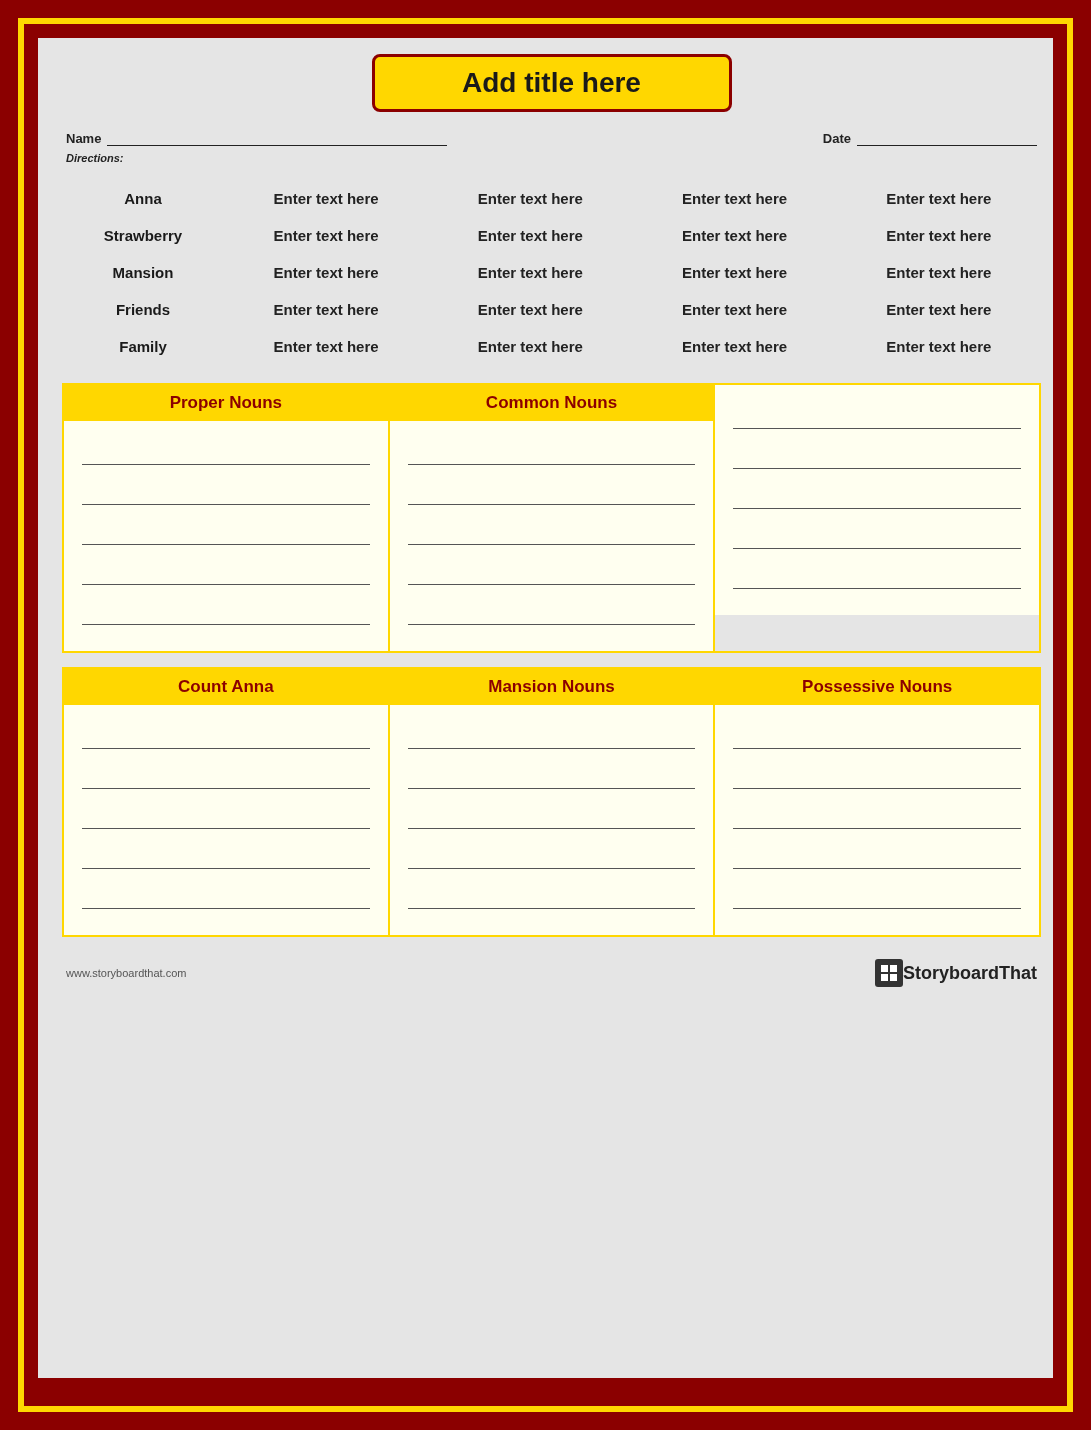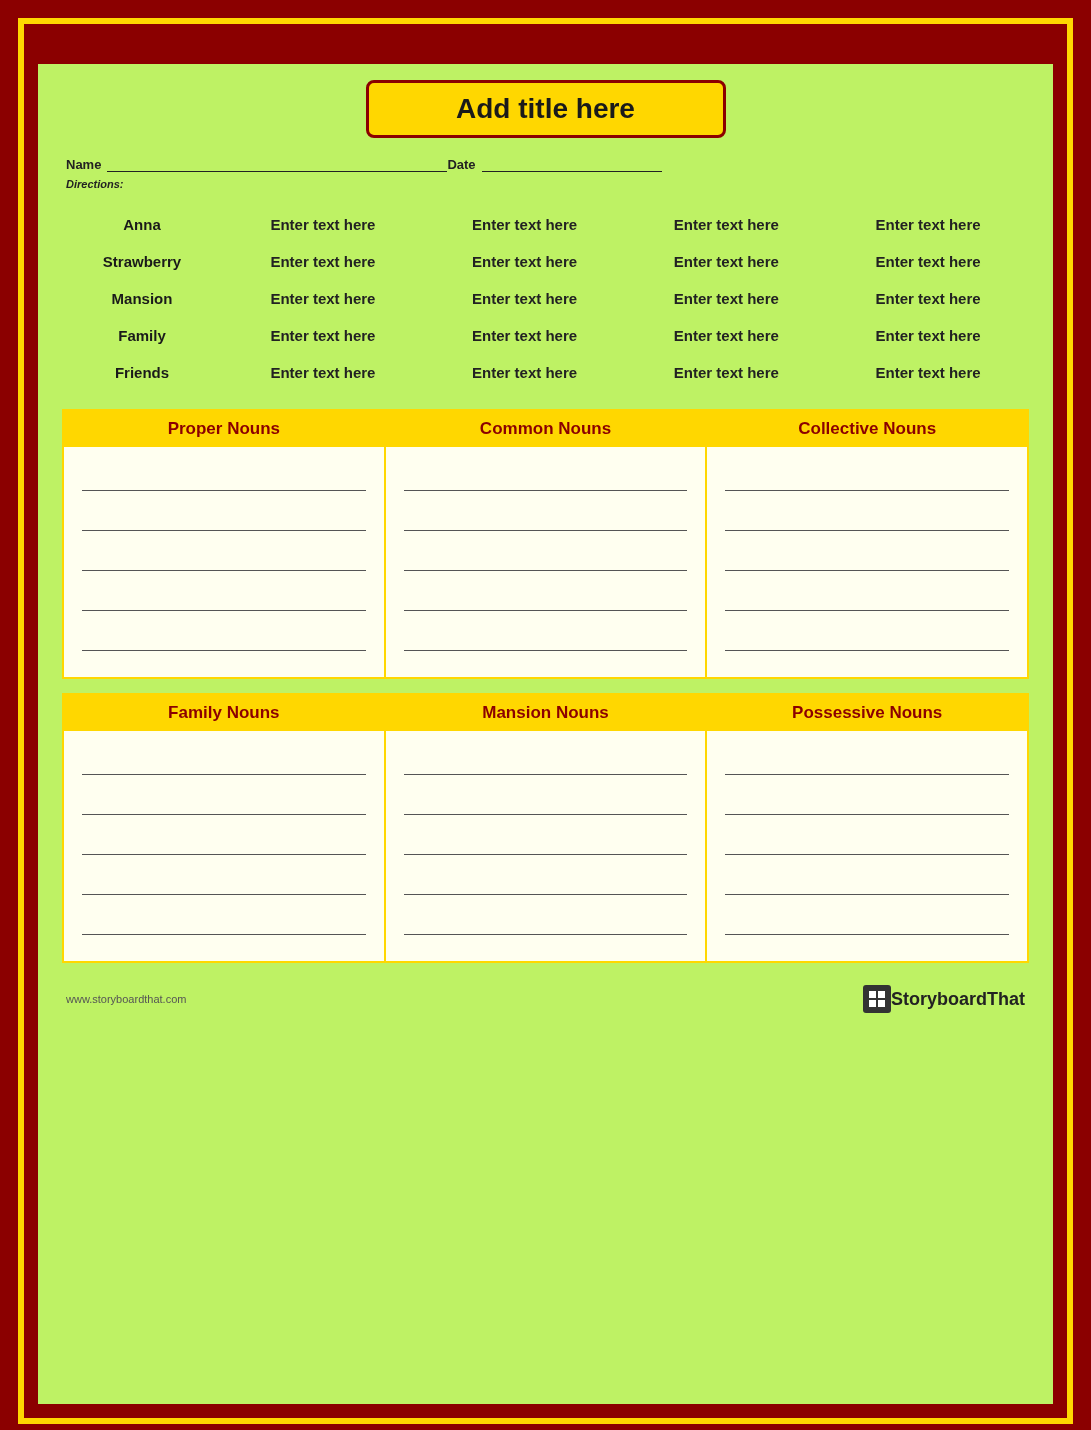--- a/index.html
+++ b/index.html
@@ -14,46 +14,46 @@
       font-family: Arial, sans-serif;
     }
     .outer-border {
       width: 1055px;
       min-height: 1394px;
       background: #8B0000;
       border: 6px solid #FFD700;
       padding: 14px;
     }
     .inner-page {
-      background: #bef264;
+      background: #e5e5e5;
       width: 100%;
       min-height: 1340px;
-      padding: 16px 24px 24px 24px;
+      padding: 16px 12px 24px 24px;
       position: relative;
-      margin-top: 26px;
     }
     
     .title-box {
       background: #FFD700;
       border: 3px solid #8B0000;
       border-radius: 8px;
       text-align: center;
       padding: 10px 40px;
       margin: 0 auto 18px auto;
       width: 360px;
     }
     .title-box h1 {
       font-size: 28px;
       font-weight: 900;
       color: #1a1a1a;
       font-family: Arial Black, Arial, sans-serif;
     }
     
     .name-date-row {
       display: flex;
+      justify-content: space-between;
       margin-bottom: 6px;
       padding: 0 4px;
     }
     .name-field, .date-field {
       display: flex;
       align-items: center;
       gap: 6px;
       font-size: 13px;
       font-weight: bold;
       color: #222;
@@ -207,28 +207,28 @@
             <td class="entry">Enter text here</td>
           </tr>
           <tr>
             <td class="word-label">Mansion</td>
             <td class="entry">Enter text here</td>
             <td class="entry">Enter text here</td>
             <td class="entry">Enter text here</td>
             <td class="entry">Enter text here</td>
           </tr>
           <tr>
+            <td class="word-label">Friends</td>
+            <td class="entry">Enter text here</td>
+            <td class="entry">Enter text here</td>
+            <td class="entry">Enter text here</td>
+            <td class="entry">Enter text here</td>
+          </tr>
+          <tr>
             <td class="word-label">Family</td>
-            <td class="entry">Enter text here</td>
-            <td class="entry">Enter text here</td>
-            <td class="entry">Enter text here</td>
-            <td class="entry">Enter text here</td>
-          </tr>
-          <tr>
-            <td class="word-label">Friends</td>
             <td class="entry">Enter text here</td>
             <td class="entry">Enter text here</td>
             <td class="entry">Enter text here</td>
             <td class="entry">Enter text here</td>
           </tr>
         </tbody>
     </table>
 
     <div class="categories-row" id="top-cats">
         <div class="category-col">
@@ -245,34 +245,33 @@
           <div class="category-header">Common Nouns</div>
           <div class="category-body">
             <div class="write-line"></div>
             <div class="write-line"></div>
             <div class="write-line"></div>
             <div class="write-line"></div>
             <div class="write-line"></div>
           </div>
         </div>
         <div class="category-col">
-          <div class="category-header">Collective Nouns</div>
           <div class="category-body">
             <div class="write-line"></div>
             <div class="write-line"></div>
             <div class="write-line"></div>
             <div class="write-line"></div>
             <div class="write-line"></div>
           </div>
         </div>
       </div>
 
     <div class="categories-row" id="bottom-cats">
         <div class="category-col">
-          <div class="category-header">Family Nouns</div>
+          <div class="category-header">Count Anna</div>
           <div class="category-body">
             <div class="write-line"></div>
             <div class="write-line"></div>
             <div class="write-line"></div>
             <div class="write-line"></div>
             <div class="write-line"></div>
           </div>
         </div>
         <div class="category-col">
           <div class="category-header">Mansion Nouns</div>

